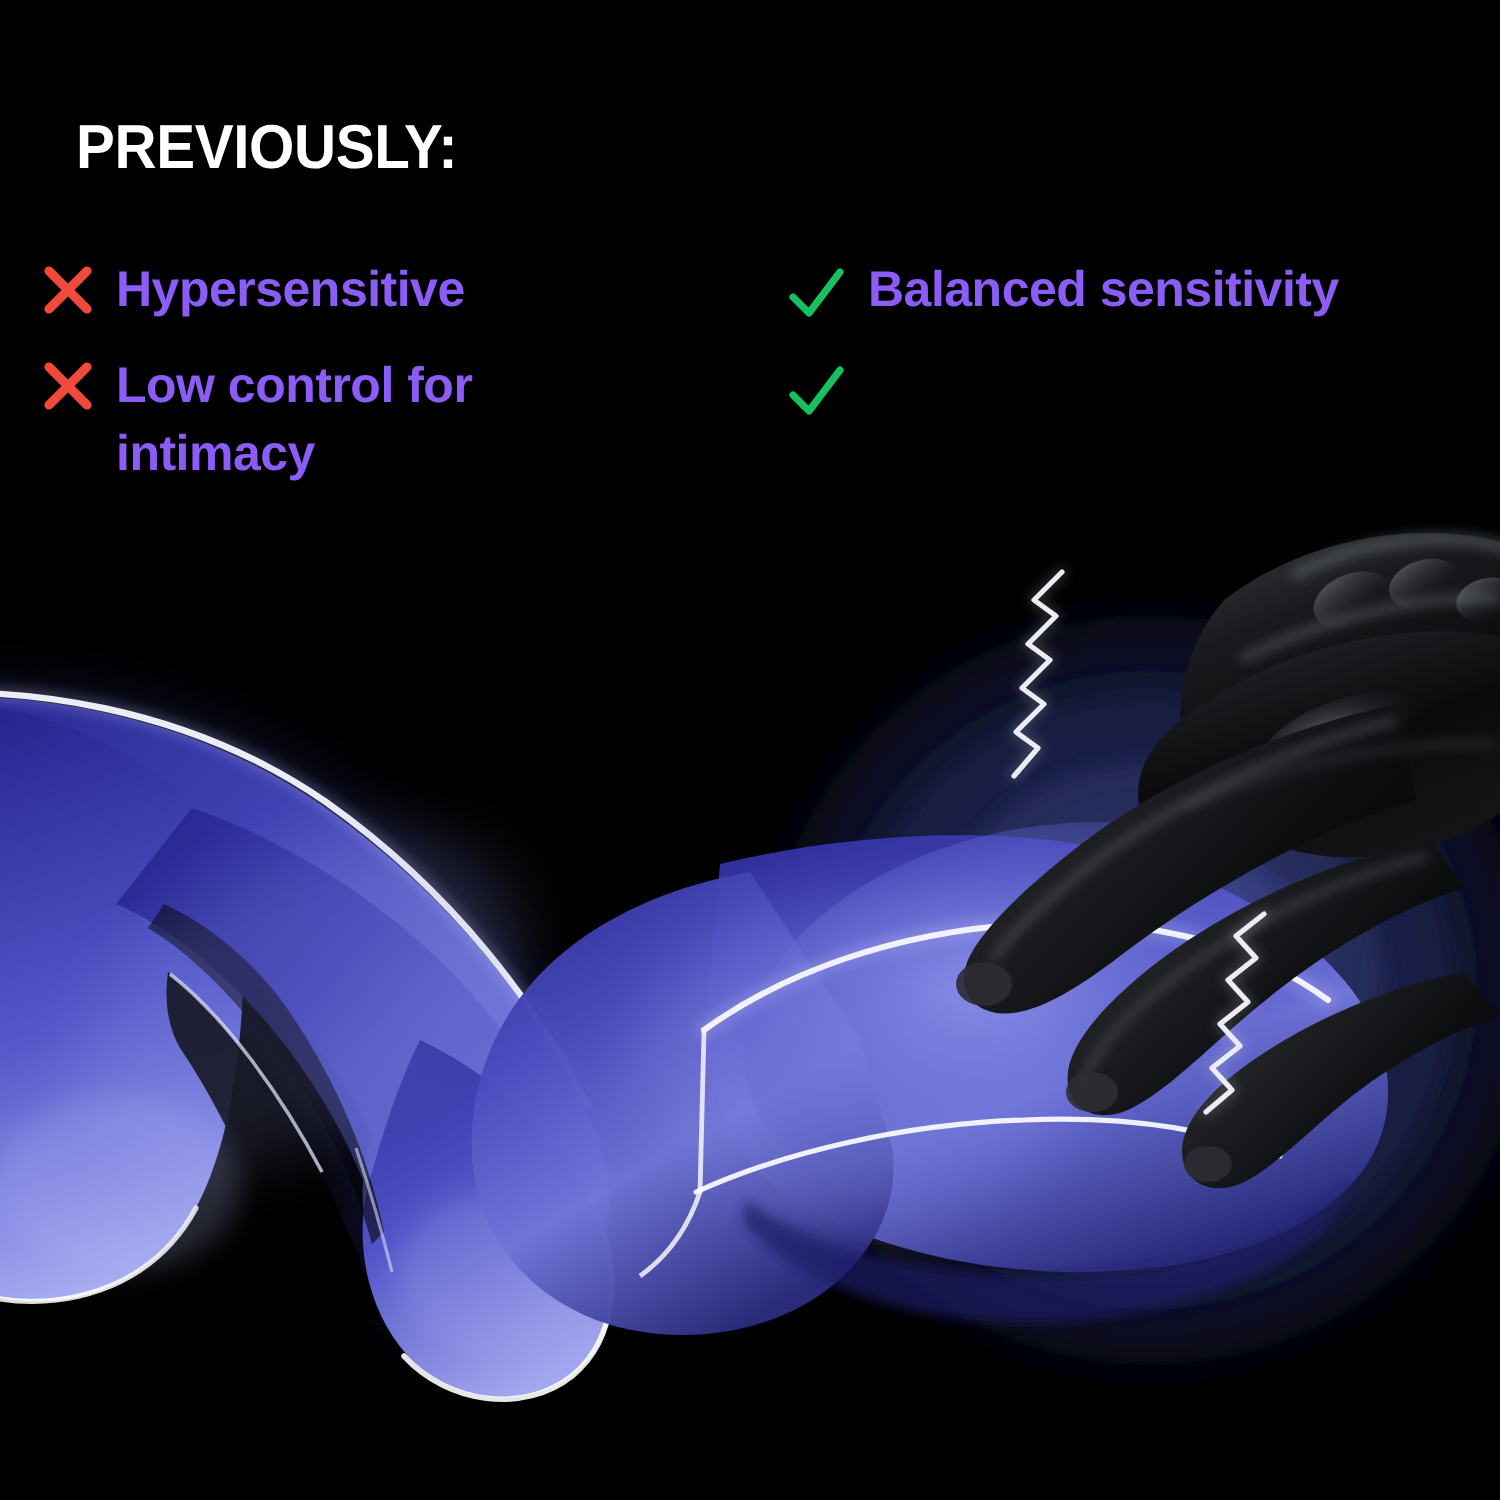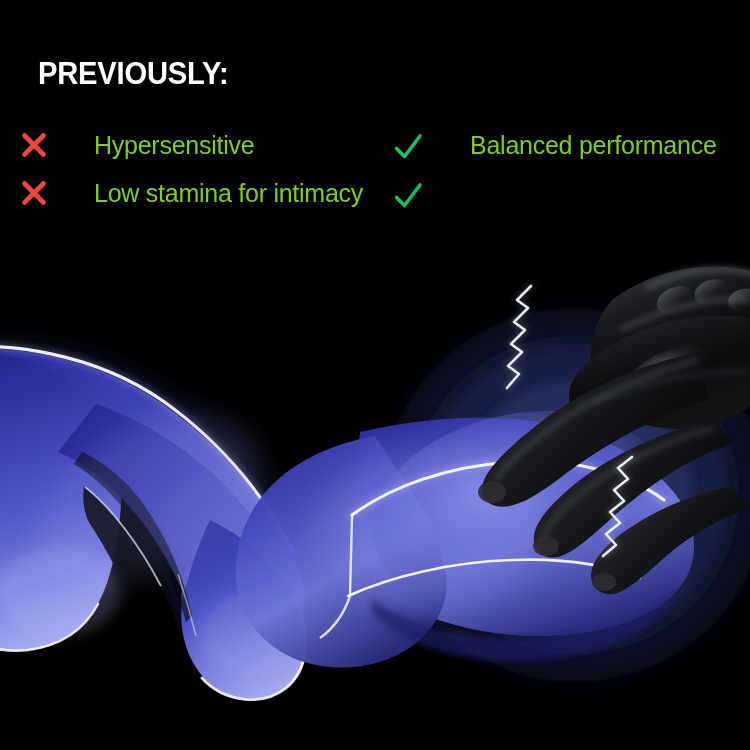--- a/index.html
+++ b/index.html
@@ -71,25 +71,24 @@
     margin-right: 8px;
     margin-top: 1px;
     display: block;
   }
   .col-right .marker { margin-right: 10px; margin-top: 3px; }
 
   .item-text {
     font-family: "Liberation Sans", sans-serif;
     font-size: 25px;
     line-height: 34px;
-    color: #84cc16;
-    font-weight: 400;
+    color: #8b5cf6;
+    font-weight: 700;
     letter-spacing: -0.25px;
     max-width: 272px;
-    margin-left: 36px;
   }
   .col-right .item-text { max-width: 300px; }
 
   
   .art {
     position: absolute;
     left: 0; top: 0;
     width: 750px;
     height: 750px;
     z-index: 5;
@@ -397,35 +396,35 @@
           <svg class="marker" viewBox="0 0 32 32" xmlns="http://www.w3.org/2000/svg">
             <path d="M6.5 6.5 L25.5 25.5 M25.5 6.5 L6.5 25.5" stroke="#EF4A3A" stroke-width="4.6" stroke-linecap="round"></path>
           </svg>
           <div class="item-text">Hypersensitive</div>
         </div>
 
         <div class="list-item">
           <svg class="marker" viewBox="0 0 32 32" xmlns="http://www.w3.org/2000/svg">
             <path d="M6.5 6.5 L25.5 25.5 M25.5 6.5 L6.5 25.5" stroke="#EF4A3A" stroke-width="4.6" stroke-linecap="round"></path>
           </svg>
-          <div class="item-text">Low stamina for intimacy</div>
+          <div class="item-text">Low control for intimacy</div>
         </div>
 
       </div>
     </div>
 
     <div class="col col-right">
 
       <div class="list">
 
         <div class="list-item">
           <svg class="marker" viewBox="0 0 32 32" xmlns="http://www.w3.org/2000/svg">
             <path d="M4.5 17.5 L12.5 25.5 L28 5" stroke="#17C25E" stroke-width="3.6" fill="none" stroke-linecap="round" stroke-linejoin="round"></path>
           </svg>
-          <div class="item-text">Balanced performance</div>
+          <div class="item-text">Balanced sensitivity</div>
         </div>
 
         <div class="list-item">
           <svg class="marker" viewBox="0 0 32 32" xmlns="http://www.w3.org/2000/svg">
             <path d="M4.5 17.5 L12.5 25.5 L28 5" stroke="#17C25E" stroke-width="3.6" fill="none" stroke-linecap="round" stroke-linejoin="round"></path>
           </svg>
         </div>
 
       </div>
     </div>

